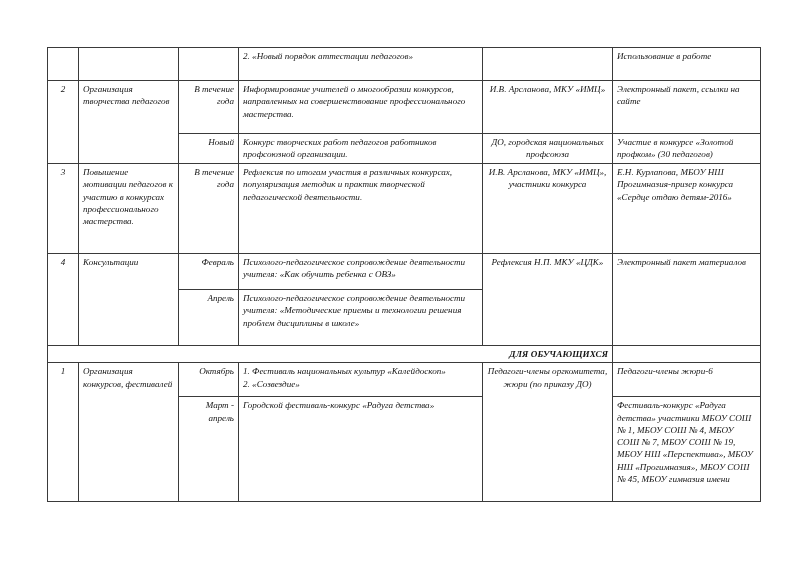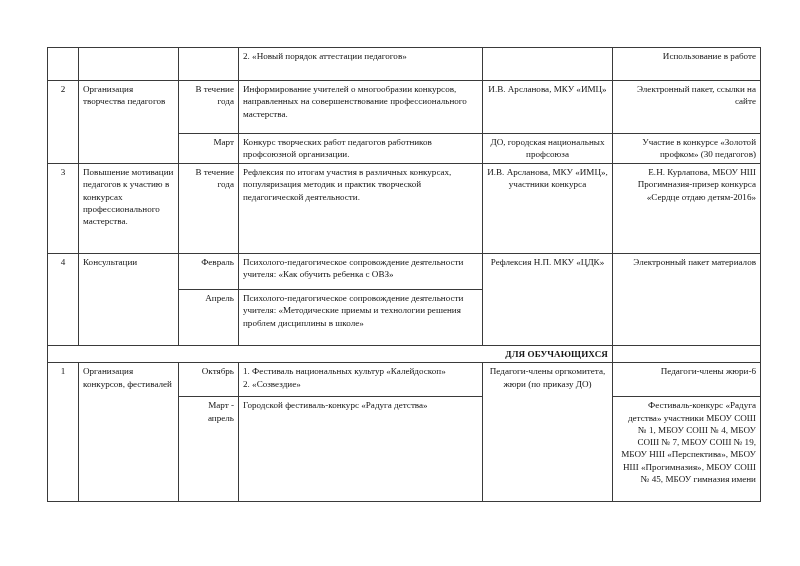--- a/index.html
+++ b/index.html
@@ -12,20 +12,21 @@
     height: 566px;
     font-family: "Liberation Serif", "DejaVu Serif", serif;
     color: #111111;
     overflow: hidden;
   }
   .page {
     position: relative;
     width: 728px;
     height: 566px;
     background: #ffffff;
+    font-style: italic;
   }
   table.plan {
     position: absolute;
     left: 47px;
     top: 47px;
     width: 713px;
     border-collapse: collapse;
     table-layout: fixed;
     font-size: 9.1px;
     line-height: 1.35;
@@ -35,21 +36,21 @@
     padding: 2px 4px 2px 4px;
     vertical-align: top;
     font-size: 9.1px;
     color: #141414;
   }
   td.c-num      { width: 31px;  text-align: center; vertical-align: top; }
   td.c-topic    { width: 100px; text-align: left; }
   td.c-period   { width: 60px;  text-align: right; }
   td.c-desc     { width: 244px; text-align: left; }
   td.c-perf     { width: 130px; text-align: center; }
-  td.c-result   { width: 148px; text-align: right; margin-left: 44px; }
+  td.c-result   { width: 148px; text-align: left; margin-left: 44px; }
   td.blank { }
   td.section {
     text-align: right;
     font-weight: bold;
     padding-left: 5px;
     padding-top: 1px;
     padding-bottom: 1px;
     letter-spacing: 0.1px;
   }
   .line { display: block; }
@@ -82,21 +83,21 @@
       <tr style="height:53px">
         <td class="c-num" rowspan="2">2</td>
         <td class="c-topic" rowspan="2">Организация творчества педагогов</td>
         <td class="c-period">В течение года</td>
         <td class="c-desc">Информирование учителей о многообразии конкурсов, направленных на совершенствование профессионального мастерства.</td>
         <td class="c-perf">И.В. Арсланова, МКУ «ИМЦ»</td>
         <td class="c-result">Электронный пакет, ссылки на сайте</td>
       </tr>
 
       <tr style="height:30px">
-        <td class="c-period">Март</td>
+        <td class="c-period">Новый</td>
         <td class="c-desc">Конкурс творческих работ педагогов работников профсоюзной организации.</td>
         <td class="c-perf">ДО, городская национальных профсоюза</td>
         <td class="c-result">Участие в конкурсе «Золотой профком» (30 педагогов)</td>
       </tr>
 
       <tr style="height:90px">
         <td class="c-num">3</td>
         <td class="c-topic">Повышение мотивации педагогов к участию в конкурсах профессионального мастерства.</td>
         <td class="c-period">В течение года</td>
         <td class="c-desc">Рефлексия по итогам участия в различных конкурсах, популяризация методик и практик творческой педагогической деятельности.</td>

